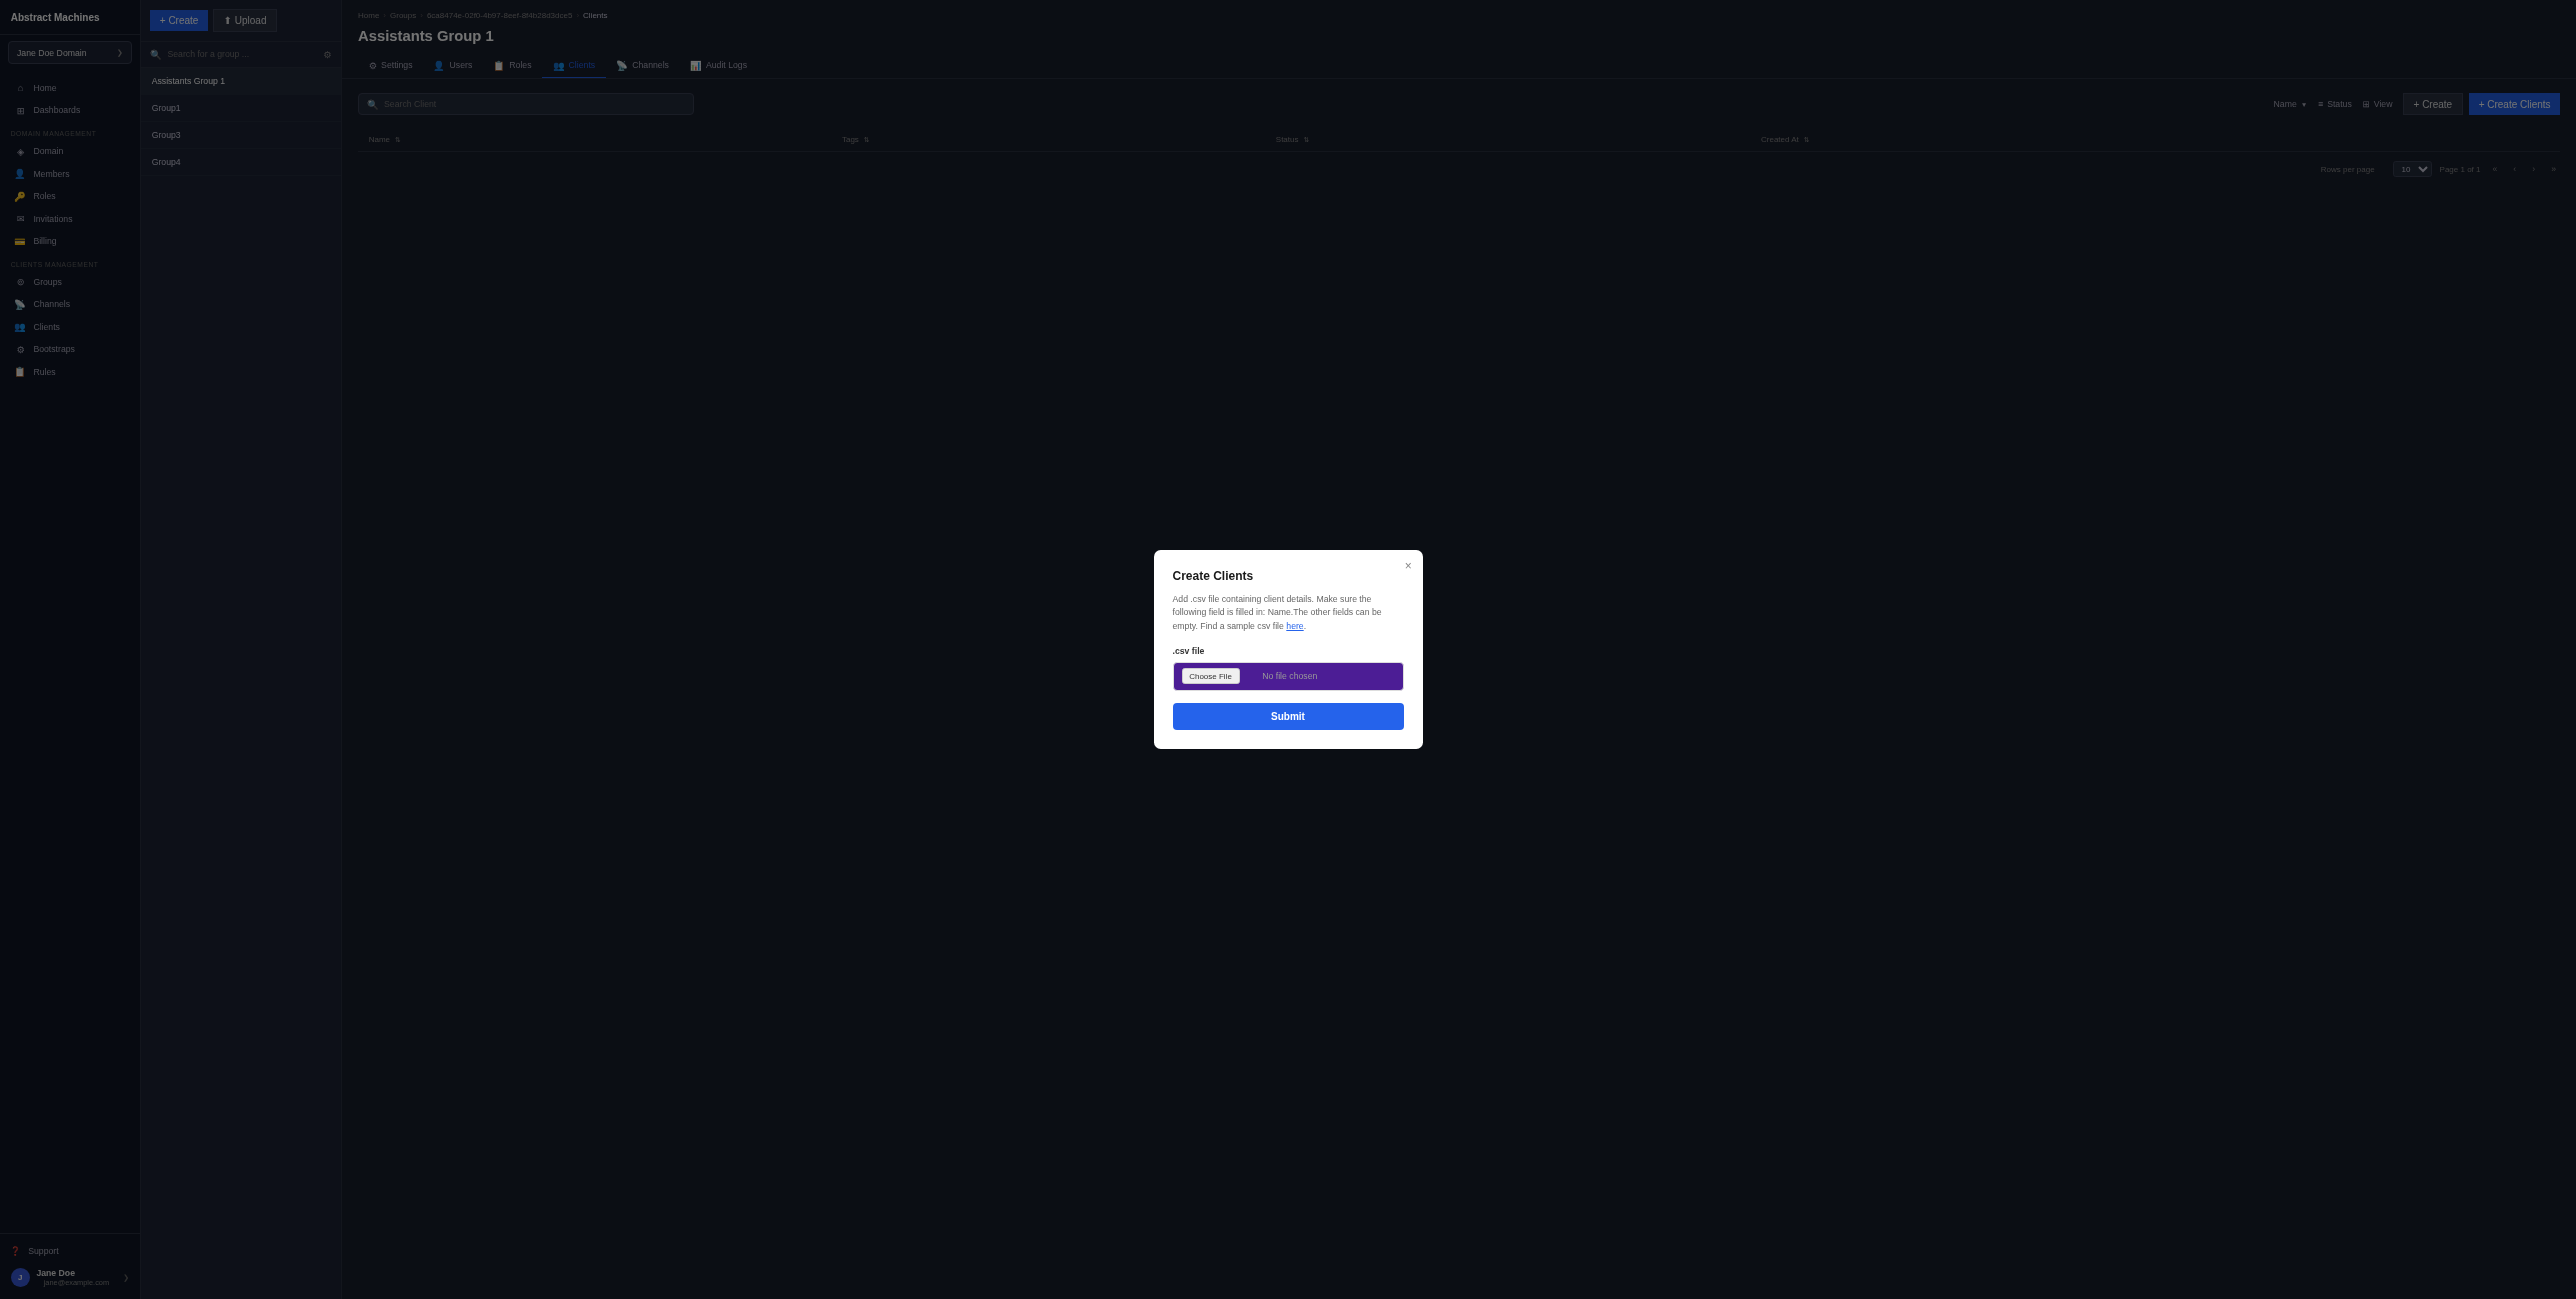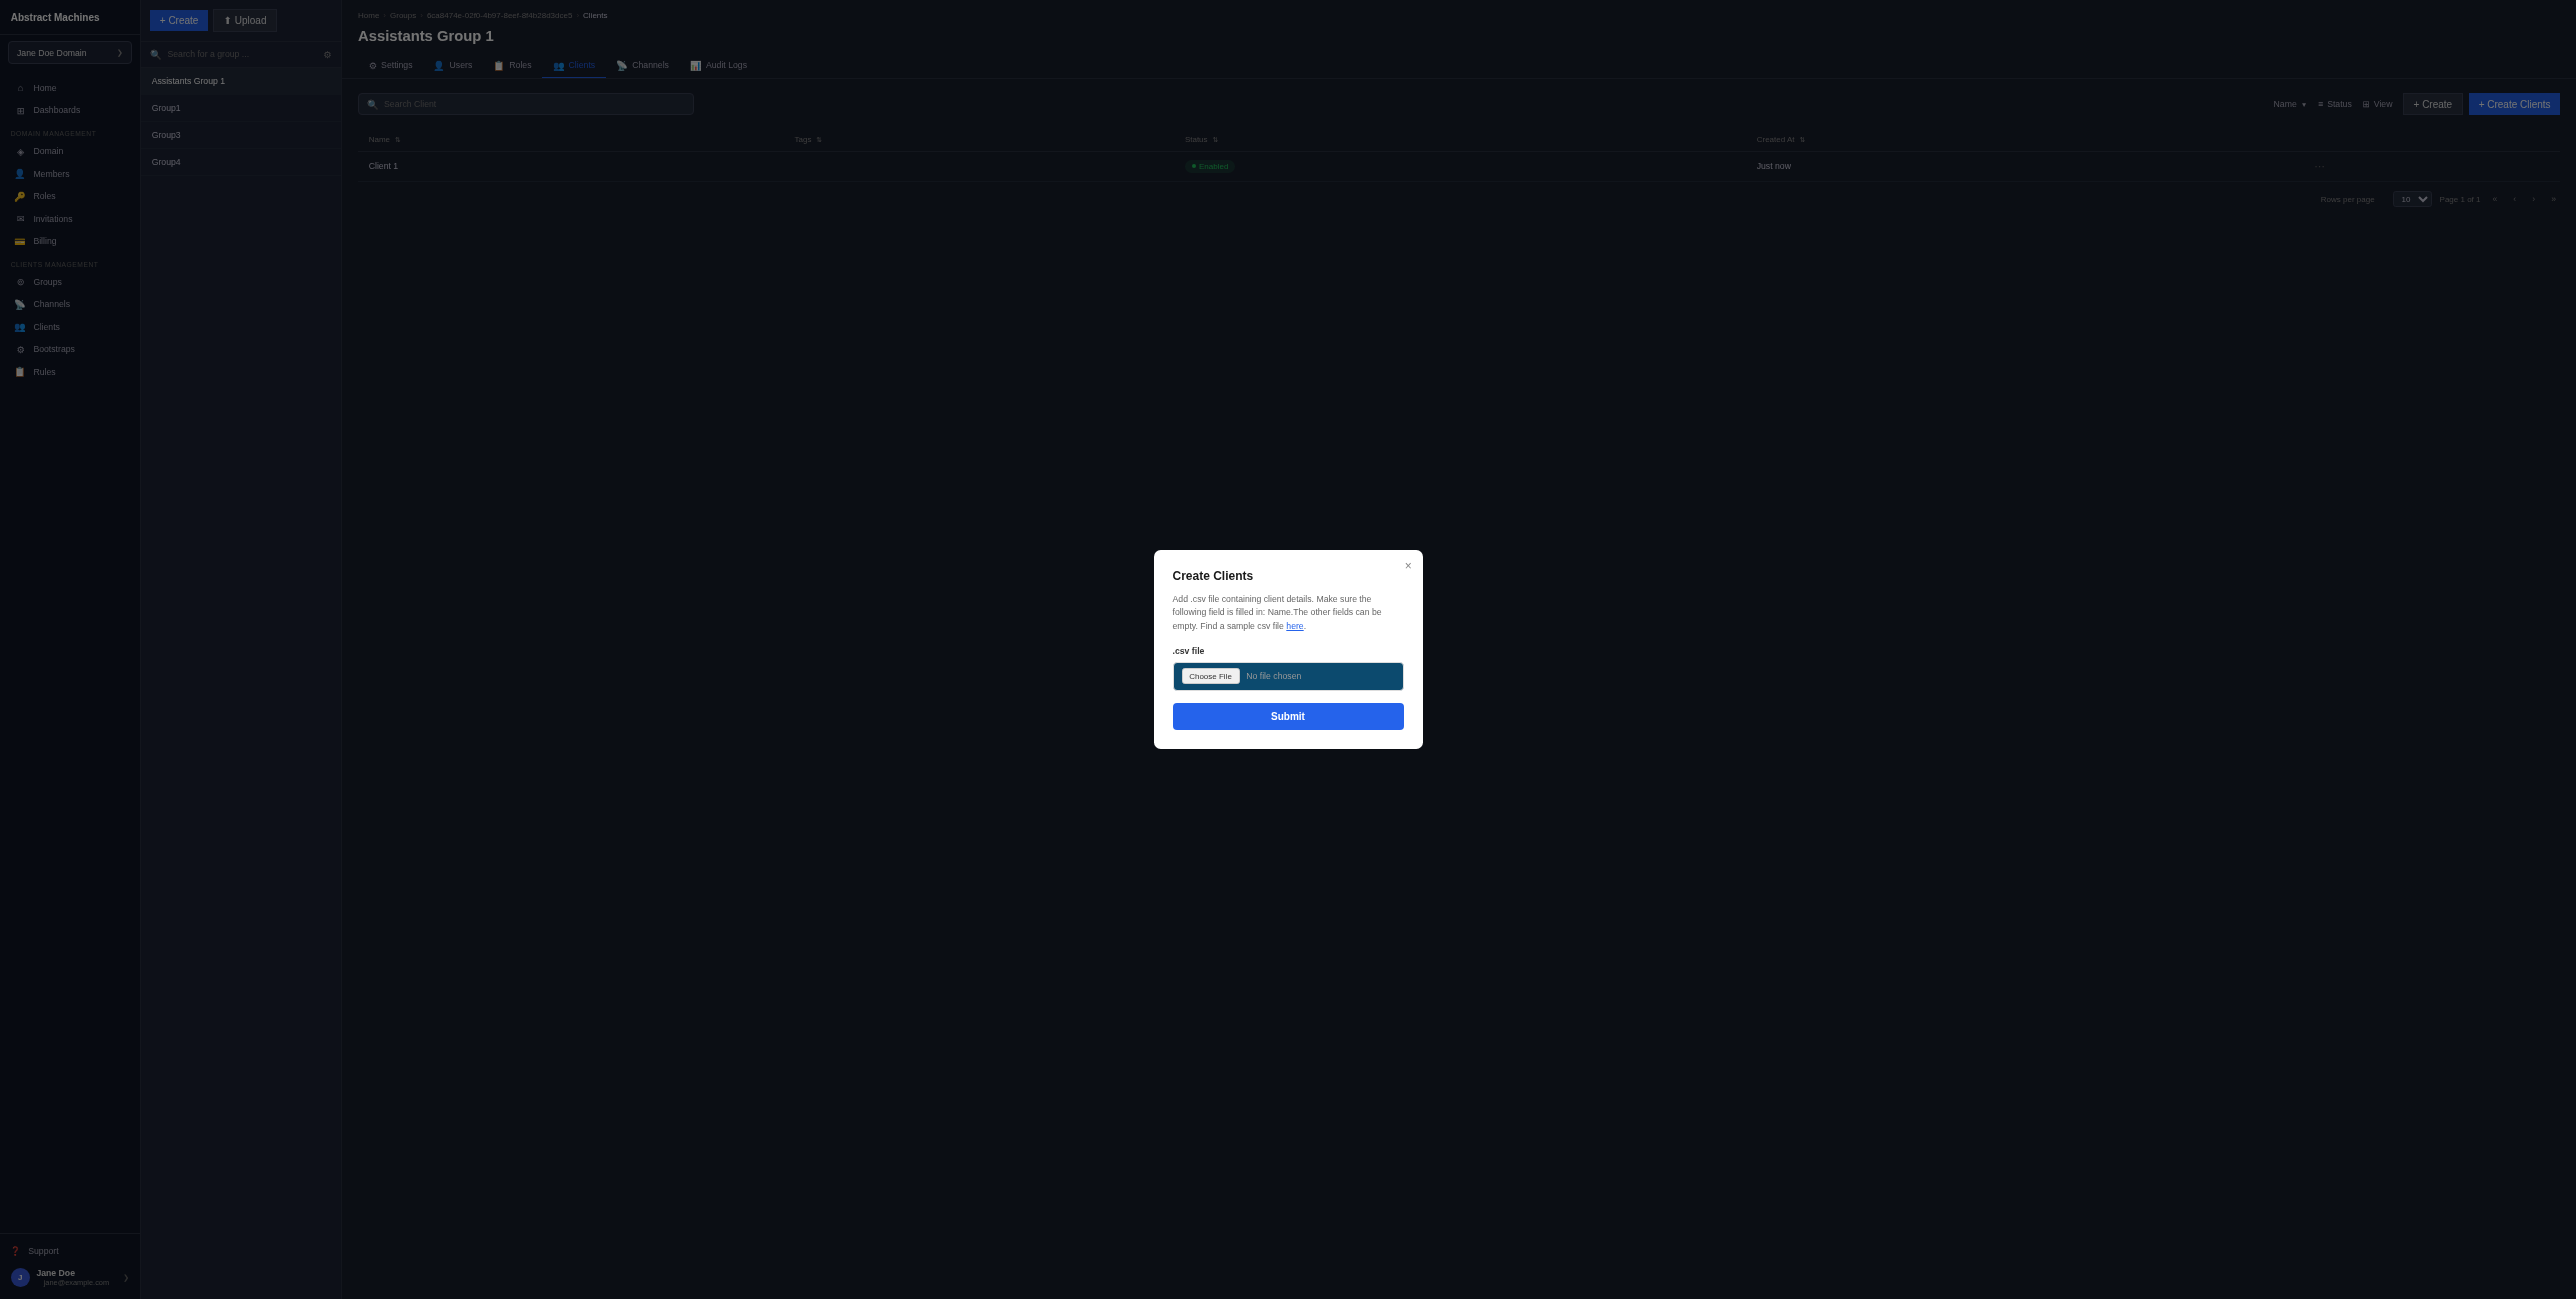--- a/index.html
+++ b/index.html
@@ -354,23 +354,23 @@
       font-weight: 600;
       color: #333;
       margin-bottom: 5.4px;
     }
     .file-input-wrap {
       border: 0.7px solid #ddd;
       border-radius: 4px;
       padding: 5.4px 8px;
       display: flex;
       align-items: center;
-      gap: 0;
+      gap: 16px;
       margin-bottom: 12px;
-      background: #0c4a6e;
+      background: #4c1d95;
       cursor: pointer;
     }
     .choose-file-btn {
       background: #f0f0f0;
       border: 0.7px solid #ccc;
       border-radius: 2.7px;
       padding: 2.7px 6.7px;
       font-size: 8px;
       color: #333;
       cursor: pointer;
@@ -578,32 +578,20 @@
               <span class="sort-icon">⇅</span>
             </th>
             <th>
               <span>Created At</span>
               <span class="sort-icon">⇅</span>
             </th>
             <th></th>
           </tr>
         </thead>
         <tbody>
-          <tr>
-            <td>Client 1</td>
-            <td></td>
-            <td>
-              <span class="status-badge status-enabled">
-                <span class="status-dot"></span>
-                <span>Enabled</span>
-              </span>
-            </td>
-            <td>Just now</td>
-            <td><span class="row-actions">⋯</span></td>
-          </tr>
         </tbody>
       </table>
       <div class="pagination">
         <div class="rows-per-page">
           <span>Rows per page</span>
           <select class="rows-select">
             <option>10</option>
             <option>25</option>
             <option>50</option>
           </select>

